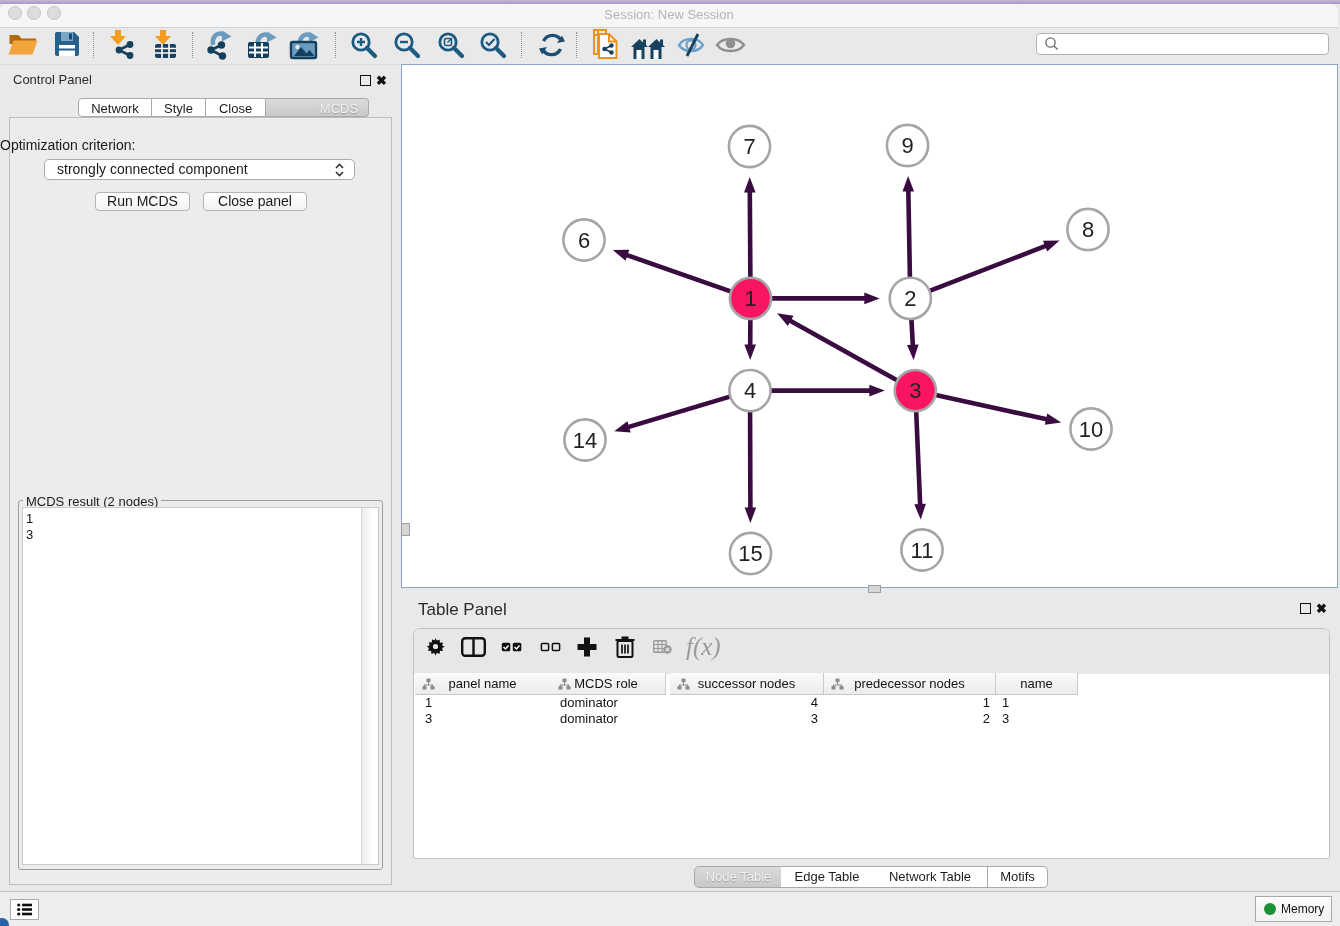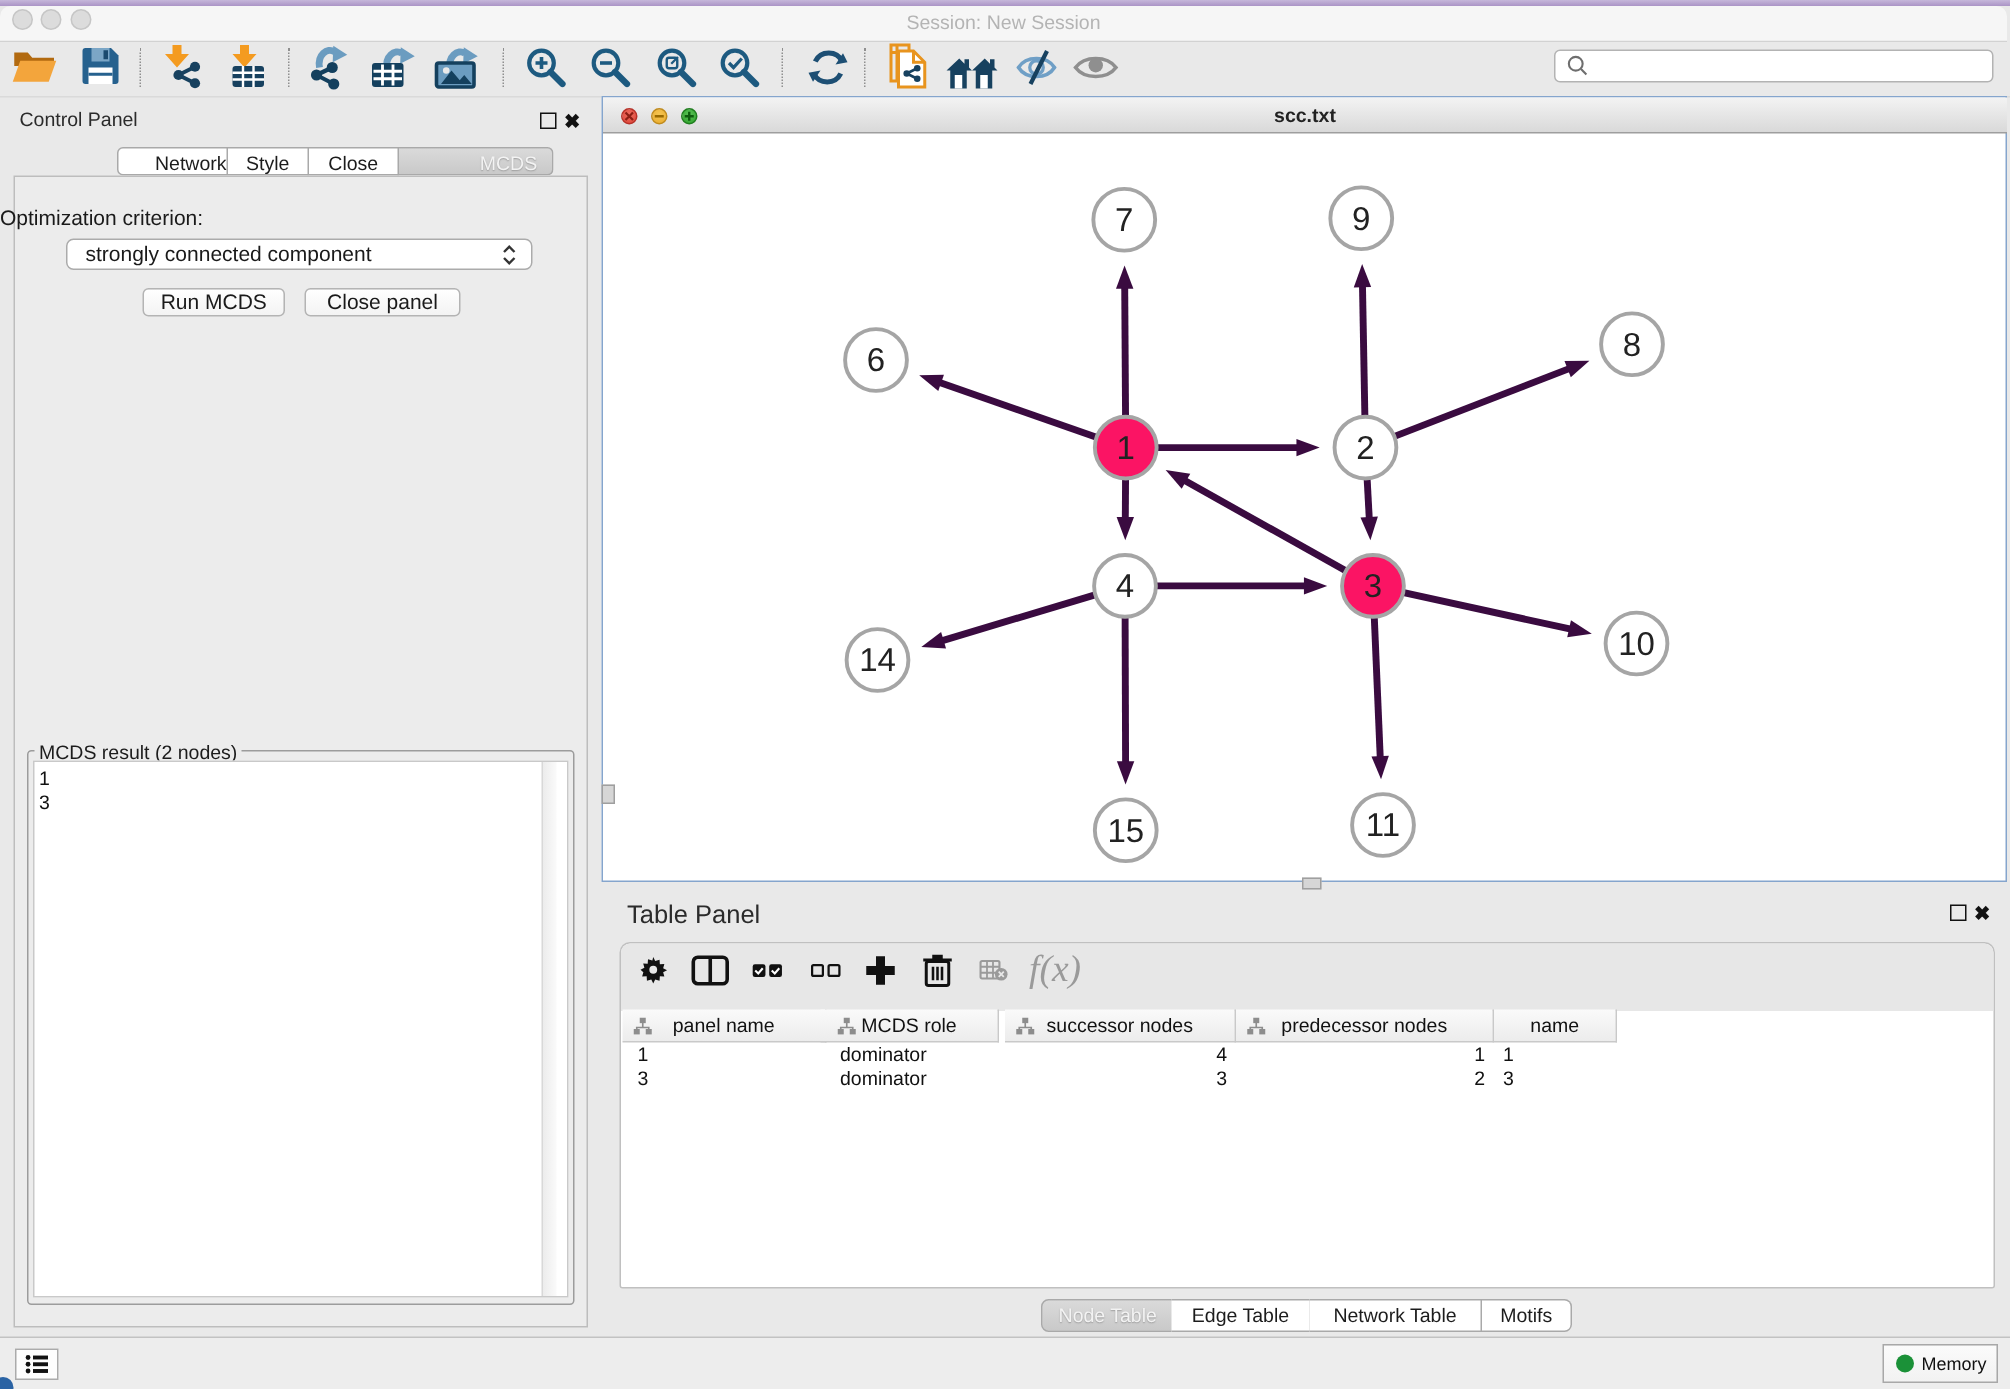--- a/index.html
+++ b/index.html
@@ -174,21 +174,21 @@
   <svg width="16" height="16" style="left:7px;top:2px" viewBox="0 0 16 16">
     <circle cx="6.5" cy="6.5" r="4.6" fill="none" stroke="#6e6e6e" stroke-width="1.4"></circle>
     <line x1="10" y1="10" x2="13.6" y2="13.6" stroke="#6e6e6e" stroke-width="1.4"></line>
   </svg>
 </div>
 
 <div class="abs" id="cpHeader">Control Panel</div>
 <div class="abs" style="left:360px;top:75px;width:9px;height:9px;border:1.5px solid #111;"></div>
 <div class="abs winbtn" style="left:376px;top:73px;font-weight:bold;font-size:13px;">✖</div>
 <div class="tabbar" style="left:78px;top:98px;">
-  <div class="tab first" style="width:72px;text-align:right;">Network</div>
+  <div class="tab first" style="width:72px;">Network</div>
   <div class="tab" style="width:53px;">Style</div>
   <div class="tab" style="width:59px;">Close</div>
   <div class="tab last sel" style="width:58px;">MCDS</div>
 </div>
 <div class="abs" id="cpBody"></div>
 <div class="abs" style="left:0;top:137px;width:400px;font-size:14px;color:#1a1a1a;">Optimization criterion:</div>
 <div class="abs" style="left:44px;top:159px;width:309px;height:19px;background:#fff;border:1px solid #ababab;border-radius:5px;font-size:14px;color:#1a1a1a;line-height:19px;">
   <span style="margin-left:12px;">strongly connected component</span>
   <svg width="11" height="14" style="right:9px;top:2.5px;position:absolute;" viewBox="0 0 11 14">
     <path d="M2 5 L5.5 1.5 L9 5" fill="none" stroke="#333" stroke-width="1.6"></path>
@@ -198,35 +198,20 @@
 <div class="btn" style="left:95px;top:192px;width:93px;height:17px;line-height:17px;">Run MCDS</div>
 <div class="btn" style="left:203px;top:192px;width:102px;height:17px;line-height:17px;">Close panel</div>
 
 <div class="abs" style="left:18px;top:500px;width:363px;height:368px;border:1px solid #9c9c9c;border-radius:3px;"></div>
 <div class="abs" style="left:23px;top:494px;background:#ececec;padding:0 3px;font-size:13px;color:#1c1c1c;">MCDS result (2 nodes)</div>
 <div class="abs" style="left:22px;top:507px;width:357px;height:358px;background:#fff;border:1px solid #c9c9c9;box-sizing:border-box;"></div>
 <div class="abs" style="left:361px;top:508px;width:9px;height:356px;background:linear-gradient(to right,#ececec,#fafafa);border-left:1px solid #d8d8d8;"></div>
 <div class="abs" style="left:26px;top:511px;font-size:13px;color:#111;line-height:15.5px;">1<br>3</div>
 
 <div class="abs" id="netframe">
-  <div class="abs" id="nettitle">
-    <div class="mbtn" style="left:12px;background:radial-gradient(circle at 50% 35%,#ee6d60,#dc4537);border:0.5px solid #b73229;"></div>
-    <div class="mbtn" style="left:32px;background:radial-gradient(circle at 50% 35%,#f5c451,#e9ac2e);border:0.5px solid #c08b1d;"></div>
-    <div class="mbtn" style="left:52px;background:radial-gradient(circle at 50% 35%,#59c155,#2fa32c);border:0.5px solid #1f7e1e;"></div>
-    <svg width="7" height="7" style="left:14px;top:9px;" viewBox="0 0 7 7">
-        <path d="M1 1 L6 6 M6 1 L1 6" stroke="#8c1f14" stroke-width="1.5"></path>
-      </svg>
-    <svg width="7" height="7" style="left:34px;top:9px;" viewBox="0 0 7 7">
-        <path d="M0.5 3.5 L6.5 3.5" stroke="#9a6a00" stroke-width="1.7"></path>
-      </svg>
-    <svg width="7" height="7" style="left:54px;top:9px;" viewBox="0 0 7 7">
-        <path d="M0.5 3.5 L6.5 3.5 M3.5 0.5 L3.5 6.5" stroke="#0e5d0e" stroke-width="1.6"></path>
-      </svg>
-    <div style="position:absolute;left:0;top:0;width:936px;height:23px;text-align:center;line-height:23px;font-size:13px;font-weight:bold;color:#222;">scc.txt</div>
-  </div>
   <svg width="936" height="500" style="left:1px;top:24px;" viewBox="0 0 936 500">
     <g stroke="#3a0b40" stroke-width="4.6">
       <line x1="347.5" y1="209.4" x2="346.8" y2="101.5"></line>
       <line x1="347.5" y1="209.4" x2="222.5" y2="165.6"></line>
       <line x1="347.5" y1="209.4" x2="463.3" y2="209.4"></line>
       <line x1="347.5" y1="209.4" x2="347.2" y2="257.6"></line>
       <line x1="507.3" y1="209.4" x2="505.3" y2="100.5"></line>
       <line x1="507.3" y1="209.4" x2="644.0" y2="156.4"></line>
       <line x1="507.3" y1="209.4" x2="509.9" y2="257.7"></line>
       <line x1="512.3" y1="301.6" x2="385.9" y2="230.9"></line>

